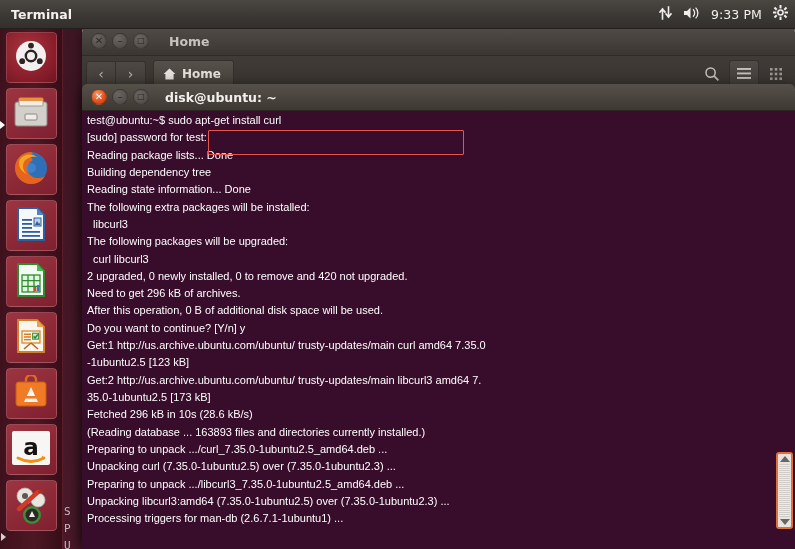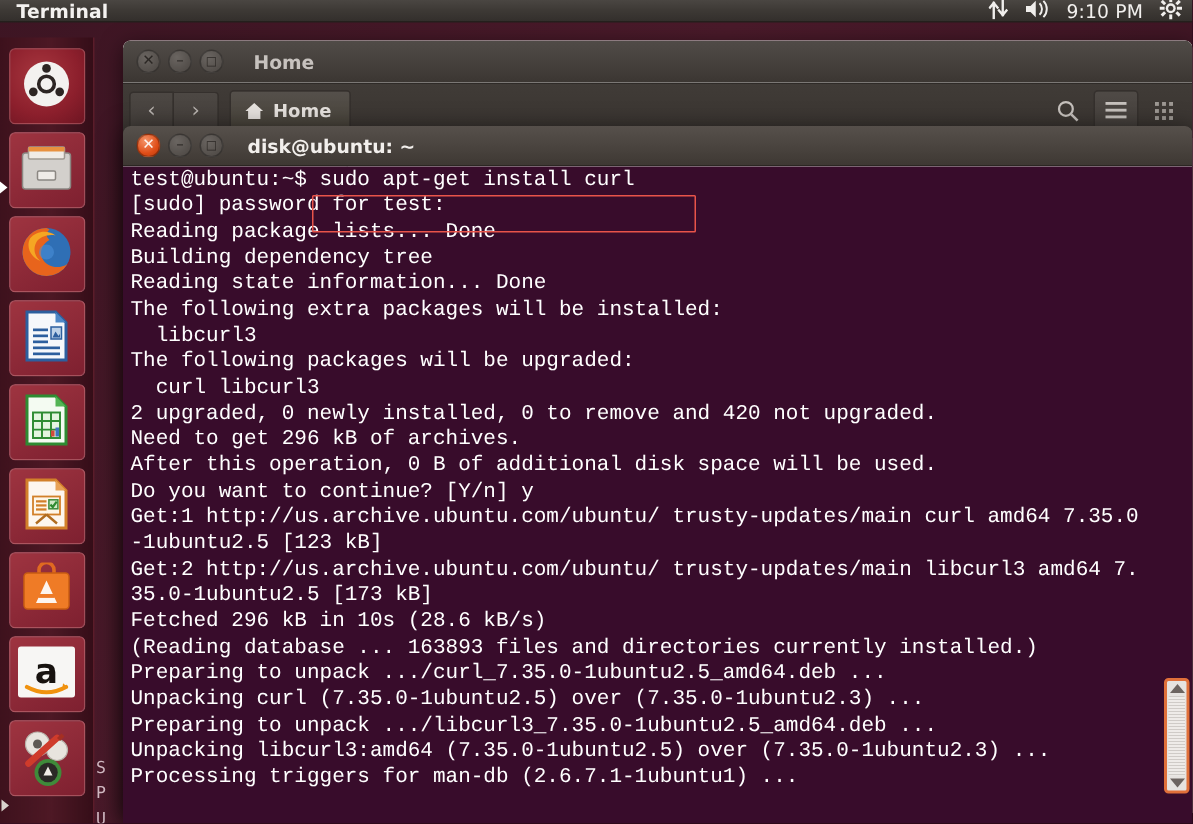--- a/index.html
+++ b/index.html
@@ -17,21 +17,21 @@
     width: 795px;
     height: 549px;
     overflow: hidden;
     background: linear-gradient(130deg, #3d1523 0%, #4a1a2a 40%, #32101d 100%);
   }
 
   
   #top-panel {
     position: absolute;
     top: 0; left: 0;
-    width: 795px; height: 15px;
+    width: 795px; height: 29px;
     background: linear-gradient(to bottom, #4a4642 0%, #3d3935 50%, #332f2c 100%);
     display: flex;
     align-items: center;
     z-index: 200;
     border-bottom: 1px solid #241f1c;
   }
   #panel-appname {
     margin-left: 11px;
     color: #f4f2f0;
     font-size: 12.5px;
@@ -237,22 +237,22 @@
     position: relative;
     height: 438px;
     background: #35092a;
     background: #380c2b;
     overflow: hidden;
   }
   #term-text {
     position: absolute;
     left: 5px; top: 1px;
     color: #ffffff;
-    font-family: Liberation Mono, monospace;
-    font-size: 14px;
+    font-family: Liberation Sans, sans-serif;
+    font-size: 11px;
     line-height: 17.32px;
     white-space: pre;
     letter-spacing: 0px;
   }
   #highlight-box {
     position: absolute;
     left: 126px;
     top: 19px;
     width: 256px;
     height: 25px;
@@ -313,21 +313,21 @@
       </span>
 
       <span class="ind-icon">
         <svg width="17" height="14" viewBox="0 0 17 14">
           <path d="M1 5 L4 5 L7.5 1.5 L7.5 12.5 L4 9 L1 9 Z" fill="#f0eeec"></path>
           <path d="M10 3.2 A5.2 5.2 0 0 1 10 10.8" stroke="#f0eeec" stroke-width="1.3" fill="none"></path>
           <path d="M12.6 1.6 A7.6 7.6 0 0 1 12.6 12.4" stroke="#f0eeec" stroke-width="1.3" fill="none"></path>
         </svg>
       </span>
 
-      <span id="panel-clock">9:10 PM</span>
+      <span id="panel-clock">9:33 PM</span>
 
       <span class="ind-icon">
         <svg width="15" height="15" viewBox="0 0 15 15">
           <g fill="#f0eeec">
             <circle cx="7.5" cy="7.5" r="3.3"></circle>
             <rect x="6.5" y="0" width="2" height="3.4"></rect>
             <rect x="6.5" y="11.6" width="2" height="3.4"></rect>
             <rect x="0" y="6.5" width="3.4" height="2"></rect>
             <rect x="11.6" y="6.5" width="3.4" height="2"></rect>
             <rect x="1.6" y="2.1" width="2" height="3.2" transform="rotate(-45 2.6 3.7)"></rect>

